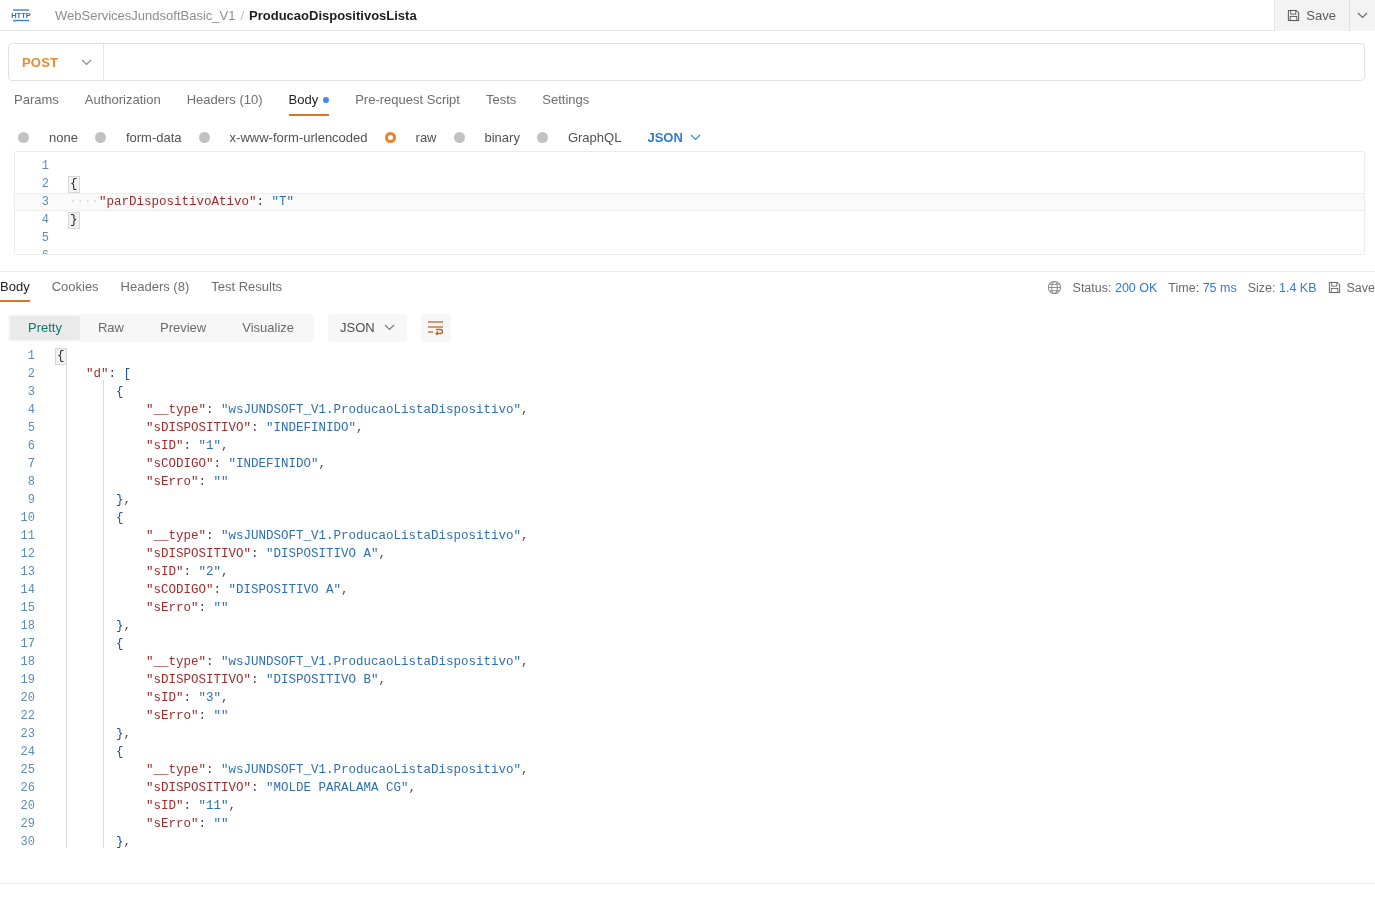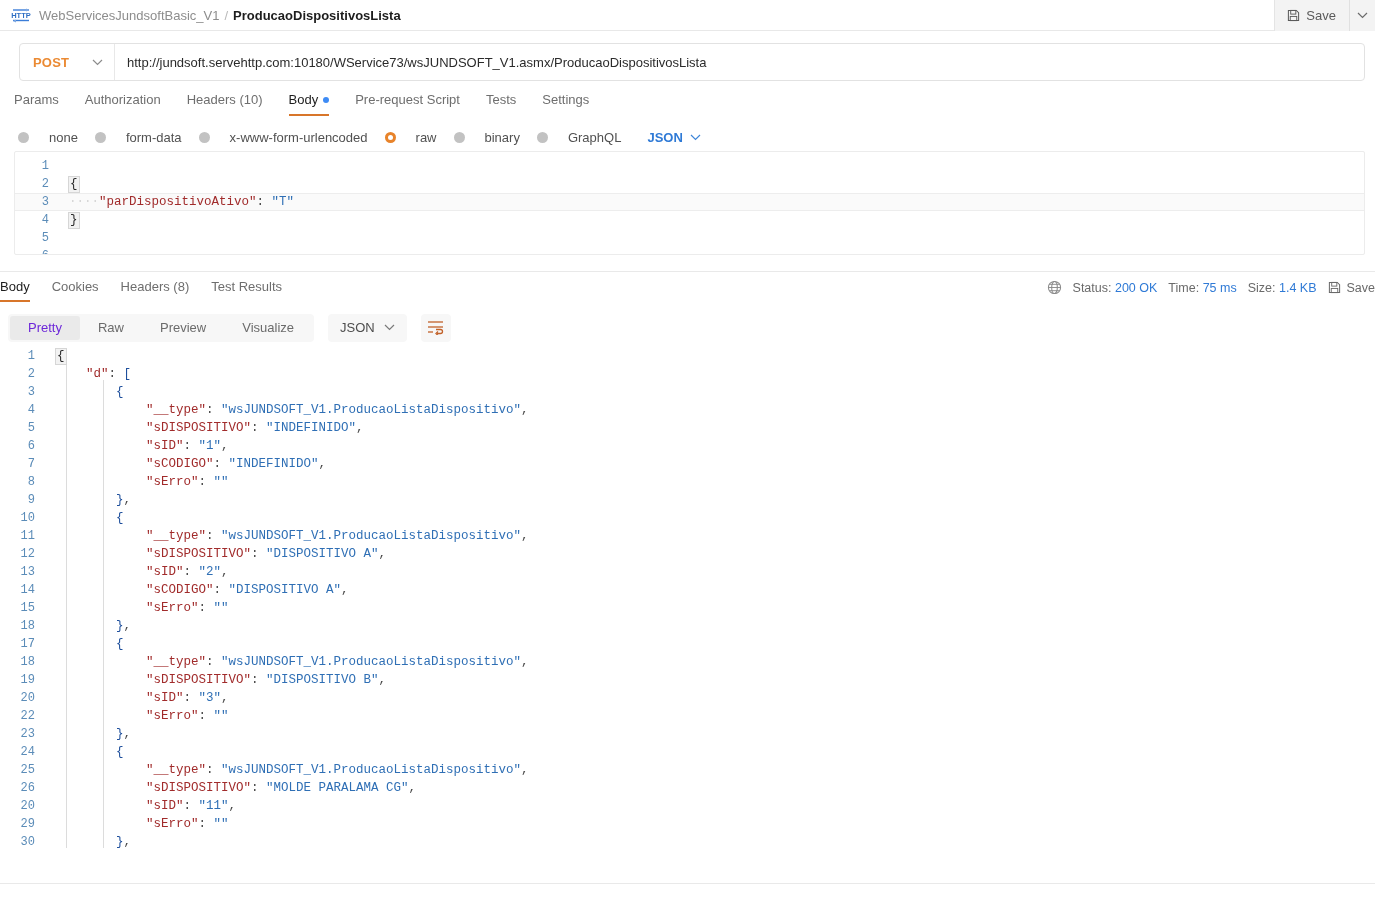--- a/index.html
+++ b/index.html
@@ -19,21 +19,21 @@
     align-items: center;
     border-bottom: 1px solid #e8e8e8;
     padding: 0 0 0 10px;
     position: relative;
   }
   .http-icon {
     width: 22px; height: 18px;
     display: flex; align-items: center; justify-content: center;
     flex: none;
   }
-  .crumbs { display: flex; align-items: center; gap: 5px; margin-left: 7px; font-size: 13px; }
+  .crumbs { display: flex; align-items: center; gap: 5px; margin-left: 23px; font-size: 13px; }
   .crumb-parent { color: #8d8d8d; }
   .crumb-sep { color: #b9b9b9; }
   .crumb-current { color: #1d1d1d; font-weight: bold; }
 
   .save-group {
     position: absolute; right: 0; top: 0;
     height: 31px; display: flex; align-items: stretch;
   }
   .save-btn {
     display: flex; align-items: center; gap: 6px;
@@ -47,21 +47,21 @@
   }
   .save-caret {
     width: 26px;
     background: #f3f3f3;
     border: none; border-left: 1px solid #e0e0e0;
     display: flex; align-items: center; justify-content: center;
     cursor: pointer;
   }
 
   
-  .urlrow { padding: 12px 10px 0 19px; }
+  .urlrow { padding: 12px 10px 0 8px; }
   .urlbar {
     display: flex; align-items: stretch;
     height: 38px;
     border: 1px solid #e2e2e2;
     border-radius: 4px;
     background: #fff;
   }
   .method {
     display: flex; align-items: center; justify-content: space-between;
     width: 95px;
@@ -216,21 +216,21 @@
     border-radius: 4px;
     height: 28px;
     padding: 2px;
   }
   .seg-item {
     padding: 0 18px; height: 24px;
     display: flex; align-items: center;
     font-size: 13px; color: #6b6b6b;
     border-radius: 3px; cursor: pointer;
   }
-  .seg-item.active { background: #eaeaea; color: #6d28d9; }
+  .seg-item.active { background: #eaeaea; color: #0f766e; }
   .seg2 {
     display: flex; align-items: center; gap: 9px;
     background: #f7f7f7; border-radius: 4px;
     height: 28px; padding: 0 12px;
     margin-left: 14px;
     font-size: 13px; color: #4d4d4d;
     cursor: pointer;
   }
   .wrapbtn {
     width: 30px; height: 28px;
@@ -305,21 +305,20 @@
 <div class="urlrow">
   <div class="urlbar">
     <div class="method">
       <span class="method-label">POST</span>
       <span class="icon">
         <svg width="11" height="7" viewBox="0 0 11 7">
             <path d="M1 1 L5.5 5.5 L10 1" fill="none" stroke="#8c8c8c" stroke-width="1.2"></path>
           </svg>
       </span>
     </div>
-    <input class="url-input" type="text" value="http://jundsoft.servehttp.com:10180/WService73/wsJUNDSOFT_V1.asmx/ProducaoDispositivosLista" placeholder="Enter request URL" style="">
   </div>
 </div>
 
 <div class="reqtabs">
   <div class="rtab">
       <span>Params</span>
     </div>
   <div class="rtab">
       <span>Authorization</span>
     </div>

